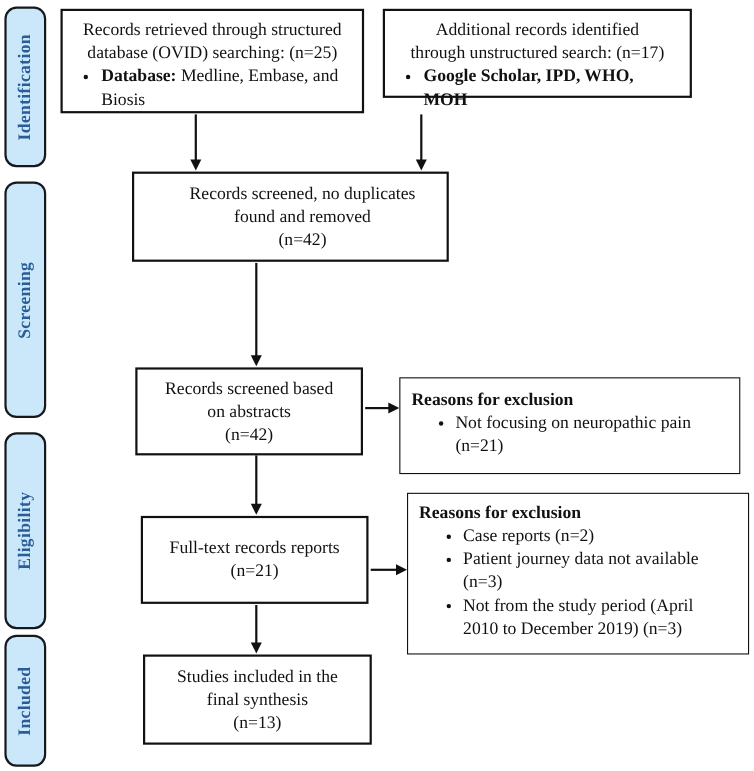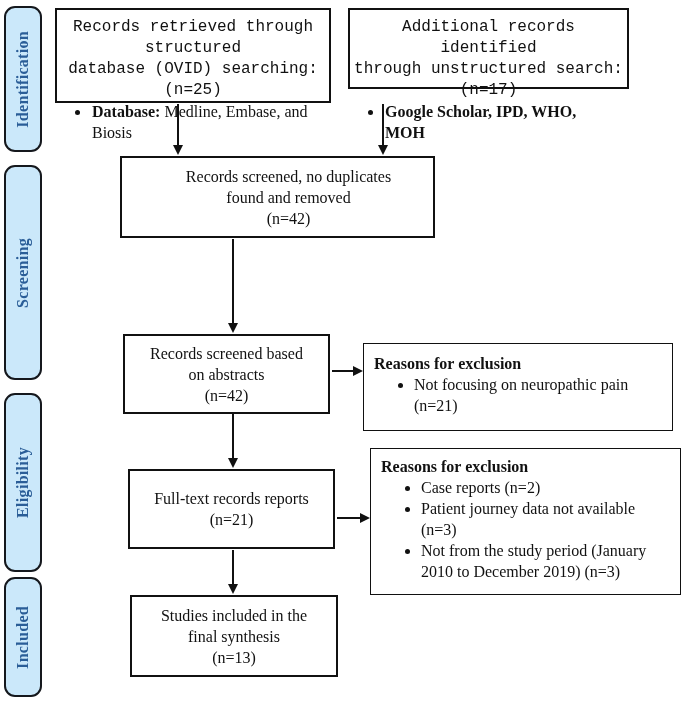--- a/index.html
+++ b/index.html
@@ -54,30 +54,30 @@
     background: #ffffff;
     font-size: 16px;
     line-height: 21px;
   }
   .centered {
     display: flex;
     flex-direction: column;
     justify-content: center;
     text-align: center;
   }
-  .heading { text-align: center; margin-top: 3px; font-family: Liberation Mono, monospace; }
+  .heading { text-align: center; margin-top: 3px; }
   ul.blist { margin: 0; padding-left: 30px; list-style: disc outside; text-align: left; }
   ul.blist li { padding-left: 1px; }
   ul.exlist { margin: 0; padding-left: 40px; list-style: disc outside; }
   .extitle { font-weight: bold; }
   .blk { display: block; }
 
   #box-structured   { left: 55px;  top: 8px;   width: 276px; height: 95px;  padding: 4px 4px; }
   #box-unstructured { left: 348px; top: 8px;   width: 281px; height: 81px;  padding: 4px 4px; }
-  #box-screened     { left: 120px; top: 156px; width: 315px; height: 82px; padding-left: 22px; }
+  #box-screened     { left: 120px; top: 156px; width: 288px; height: 82px; padding-left: 22px; }
   #box-abstracts    { left: 123px; top: 334px; width: 207px; height: 80px; }
   #box-exclusion1   { left: 363px; top: 343px; width: 310px; height: 88px;  padding: 9px 10px; border-width: 1.5px; }
   #box-fulltext     { left: 128px; top: 469px; width: 207px; height: 80px; }
   #box-exclusion2   { left: 370px; top: 448px; width: 311px; height: 147px; padding: 7px 10px; border-width: 1.5px; }
   #box-included     { left: 130px; top: 595px; width: 208px; height: 82px; }
 
   
   .varrow { position: absolute; width: 2px; background: var(--box_border); }
   .varrow::after {
     content: "";
@@ -175,21 +175,21 @@
     <div class="extitle">Reasons for exclusion</div>
     <ul class="exlist">
       <li>
           <span class="blk">Case reports (n=2)</span>
         </li>
       <li>
           <span class="blk">Patient journey data not available</span>
           <span class="blk">(n=3)</span>
         </li>
       <li>
-          <span class="blk">Not from the study period (January</span>
+          <span class="blk">Not from the study period (April</span>
           <span class="blk">2010 to December 2019) (n=3)</span>
         </li>
     </ul>
   </div>
 
   <div class="fbox centered" id="box-included">
     <div>Studies included in the</div>
     <div>final synthesis</div>
     <div>(n=13)</div>
   </div>

